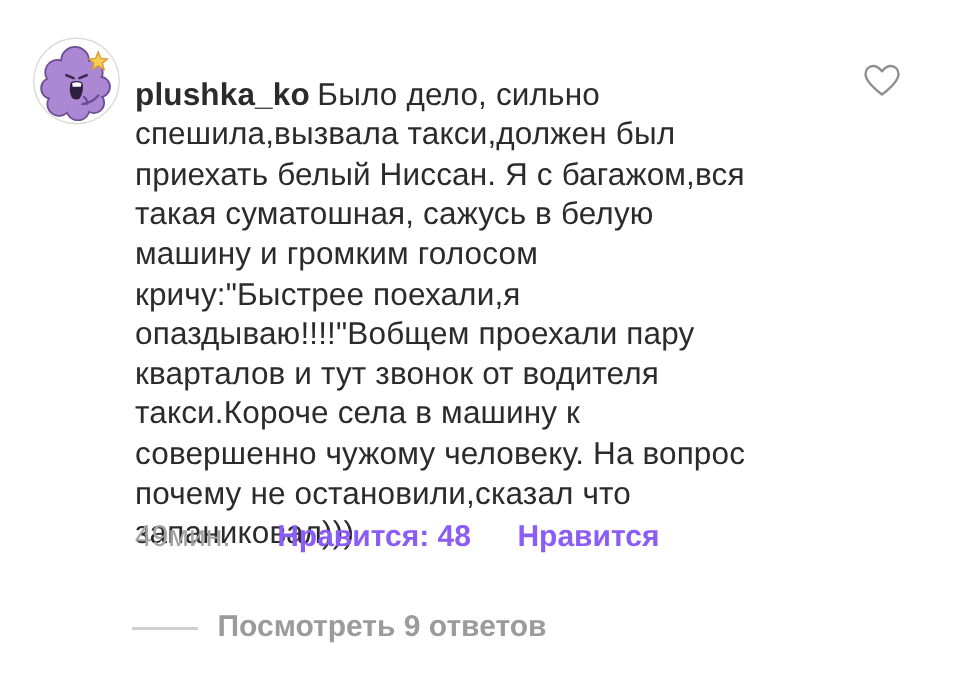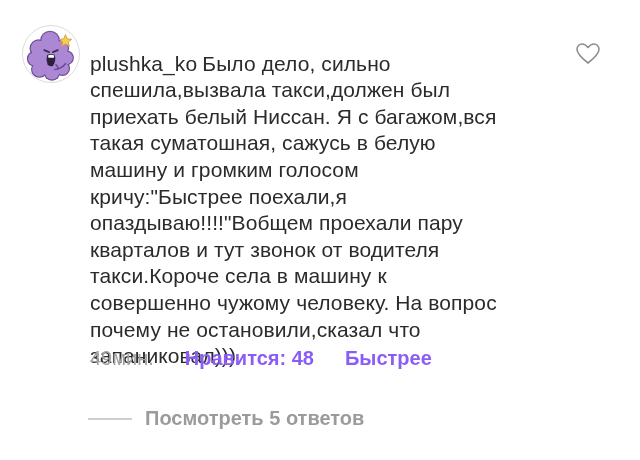--- a/index.html
+++ b/index.html
@@ -25,21 +25,21 @@
     position: absolute;
     left: 90px; top: 24px;
     width: 548px;
     font-size: 21px;
     line-height: 26.6px;
     color: #2b2b2b;
     white-space: pre-line;
     letter-spacing: 0.1px;
   }
   .username {
-    font-weight: normal;
+    font-weight: bold;
     margin-right: 5px;
     cursor: pointer;
     white-space: nowrap;
   }
   .meta-row {
     position: absolute;
     left: 90px; top: 347px;
     display: flex;
     align-items: center;
     gap: 31px;
@@ -130,26 +130,26 @@
 кварталов и тут звонок от водителя
 такси.Короче села в машину к
 совершенно чужому человеку. На вопрос
 почему не остановили,сказал что
 запаниковал)))</span>
 </div>
 
 <div class="meta-row">
   <span class="timestamp">49мин.</span>
   <span class="meta-strong">Нравится: 48</span>
-  <span class="meta-strong">Быстрее</span>
+  <span class="meta-strong">Нравится</span>
 </div>
 
 <div class="replies-row">
   <span class="replies-divider"></span>
-  <span class="replies-label">Посмотреть 5 ответов</span>
+  <span class="replies-label">Посмотреть 9 ответов</span>
 </div>
 
 <div class="like-button">
   <span>
     <svg viewBox="0 0 26 24" xmlns="http://www.w3.org/2000/svg">
       <path d="M13 21 C 5.6 15.3 2 11.2 2 7.3 C2 4.3 4.3 2 7.1 2 C9.3 2 11.3 3.3 13 5.5 C14.7 3.3 16.7 2 18.9 2 C21.7 2 24 4.3 24 7.3 C24 11.2 20.4 15.3 13 21 Z" fill="none" stroke="#8e8e8e" stroke-width="1.6" stroke-linejoin="round"></path>
     </svg>
   </span>
 </div>
 

